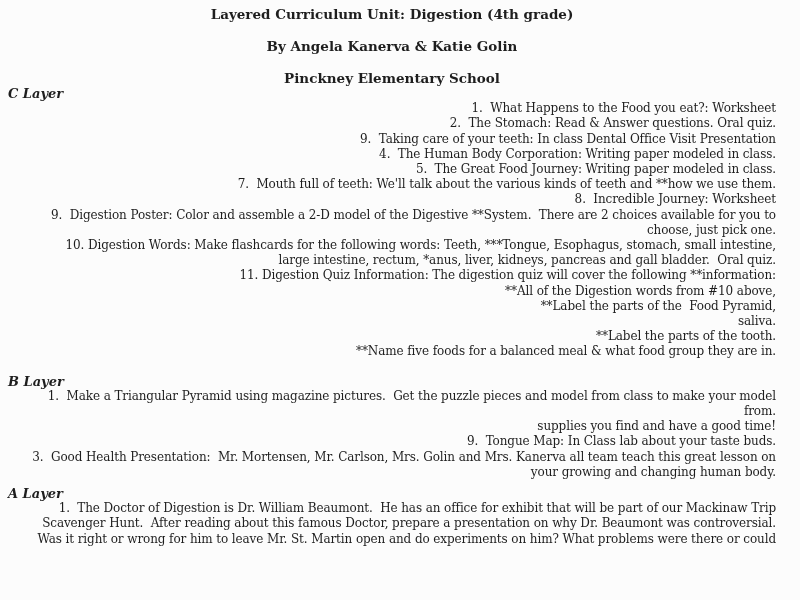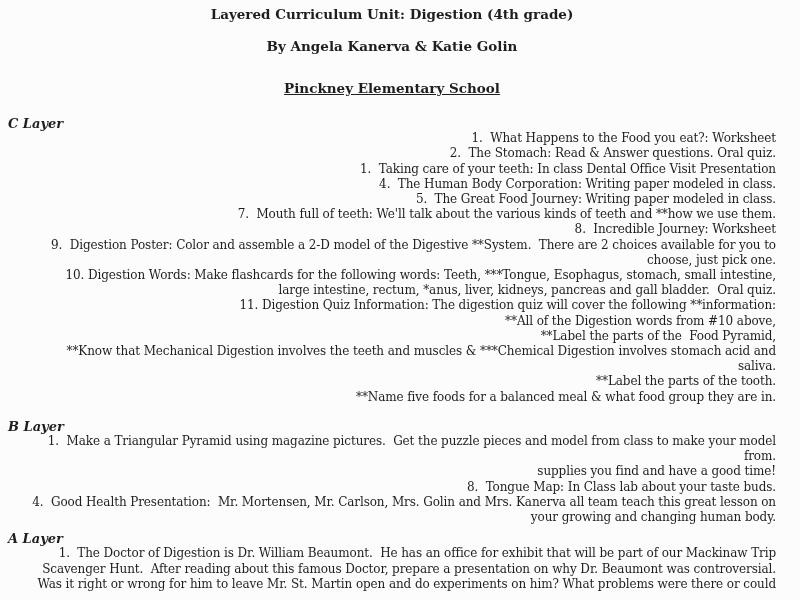--- a/index.html
+++ b/index.html
@@ -19,22 +19,22 @@
     overflow: hidden;
   }
   .titleblock { text-align: center; }
   .title-line {
     font-weight: bold;
     font-size: 13.5px;
     line-height: 16px;
     margin: 0;
   }
   .title-line.first  { margin-bottom: 16px; }
-  .title-line.second { margin-bottom: 26px; }
-  .title-line.third  { margin-bottom: 20px; text-decoration: underline; }
+  .title-line.second { margin-bottom: 16px; }
+  .title-line.third  { margin-bottom: 0; }
   .section { margin: 0; }
   .section-b { margin-top: 14px; }
   .section-a { margin-top: 6px; }
   .section-heading {
     font-weight: bold;
     font-size: 13px;
     line-height: 15.2px;
     margin: 0;
     font-style: italic;
   }
@@ -56,47 +56,46 @@
     <p class="title-line first">Layered Curriculum Unit: Digestion (4th grade)</p>
     <p class="title-line second">By Angela Kanerva &amp; Katie Golin</p>
     <p class="title-line third">Pinckney Elementary School</p>
   </div>
 
   <div class="section section-c">
     <p class="section-heading">C Layer</p>
     <div>
         <p class="line">1.  What Happens to the Food you eat?: Worksheet</p>
         <p class="line">2.  The Stomach: Read &amp; Answer questions. Oral quiz.</p>
-        <p class="line">1.  Taking care of your teeth: In class Dental Office Visit Presentation</p>
+        <p class="line">9.  Taking care of your teeth: In class Dental Office Visit Presentation</p>
         <p class="line">4.  The Human Body Corporation: Writing paper modeled in class.</p>
         <p class="line">5.  The Great Food Journey: Writing paper modeled in class.</p>
         <p class="line">7.  Mouth full of teeth: We'll talk about the various kinds of teeth and **how we use them.</p>
         <p class="line">8.  Incredible Journey: Worksheet</p>
         <p class="line">9.  Digestion Poster: Color and assemble a 2-D model of the Digestive **System.  There are 2 choices available for you to</p>
         <p class="line">choose, just pick one.</p>
         <p class="line">10. Digestion Words: Make flashcards for the following words: Teeth, ***Tongue, Esophagus, stomach, small intestine,</p>
         <p class="line">large intestine, rectum, *anus, liver, kidneys, pancreas and gall bladder.  Oral quiz.</p>
         <p class="line">11. Digestion Quiz Information: The digestion quiz will cover the following **information:</p>
         <p class="line">**All of the Digestion words from #10 above,</p>
         <p class="line">**Label the parts of the  Food Pyramid,</p>
-        <p class="line">**Know that Mechanical Digestion involves the teeth and muscles &amp; ***Chemical Digestion involves stomach acid and</p>
         <p class="line">saliva.</p>
         <p class="line">**Label the parts of the tooth.</p>
         <p class="line">**Name five foods for a balanced meal &amp; what food group they are in.</p>
       </div>
   </div>
 
   <div class="section section-b">
     <p class="section-heading">B Layer</p>
     <div>
         <p class="line">1.  Make a Triangular Pyramid using magazine pictures.  Get the puzzle pieces and model from class to make your model</p>
         <p class="line">from.</p>
         <p class="line">supplies you find and have a good time!</p>
-        <p class="line">8.  Tongue Map: In Class lab about your taste buds.</p>
-        <p class="line">4.  Good Health Presentation:  Mr. Mortensen, Mr. Carlson, Mrs. Golin and Mrs. Kanerva all team teach this great lesson on</p>
+        <p class="line">9.  Tongue Map: In Class lab about your taste buds.</p>
+        <p class="line">3.  Good Health Presentation:  Mr. Mortensen, Mr. Carlson, Mrs. Golin and Mrs. Kanerva all team teach this great lesson on</p>
         <p class="line">your growing and changing human body.</p>
       </div>
   </div>
 
   <div class="section section-a">
     <p class="section-heading">A Layer</p>
     <div>
         <p class="line">1.  The Doctor of Digestion is Dr. William Beaumont.  He has an office for exhibit that will be part of our Mackinaw Trip</p>
         <p class="line">Scavenger Hunt.  After reading about this famous Doctor, prepare a presentation on why Dr. Beaumont was controversial.</p>
         <p class="line">Was it right or wrong for him to leave Mr. St. Martin open and do experiments on him? What problems were there or could</p>

